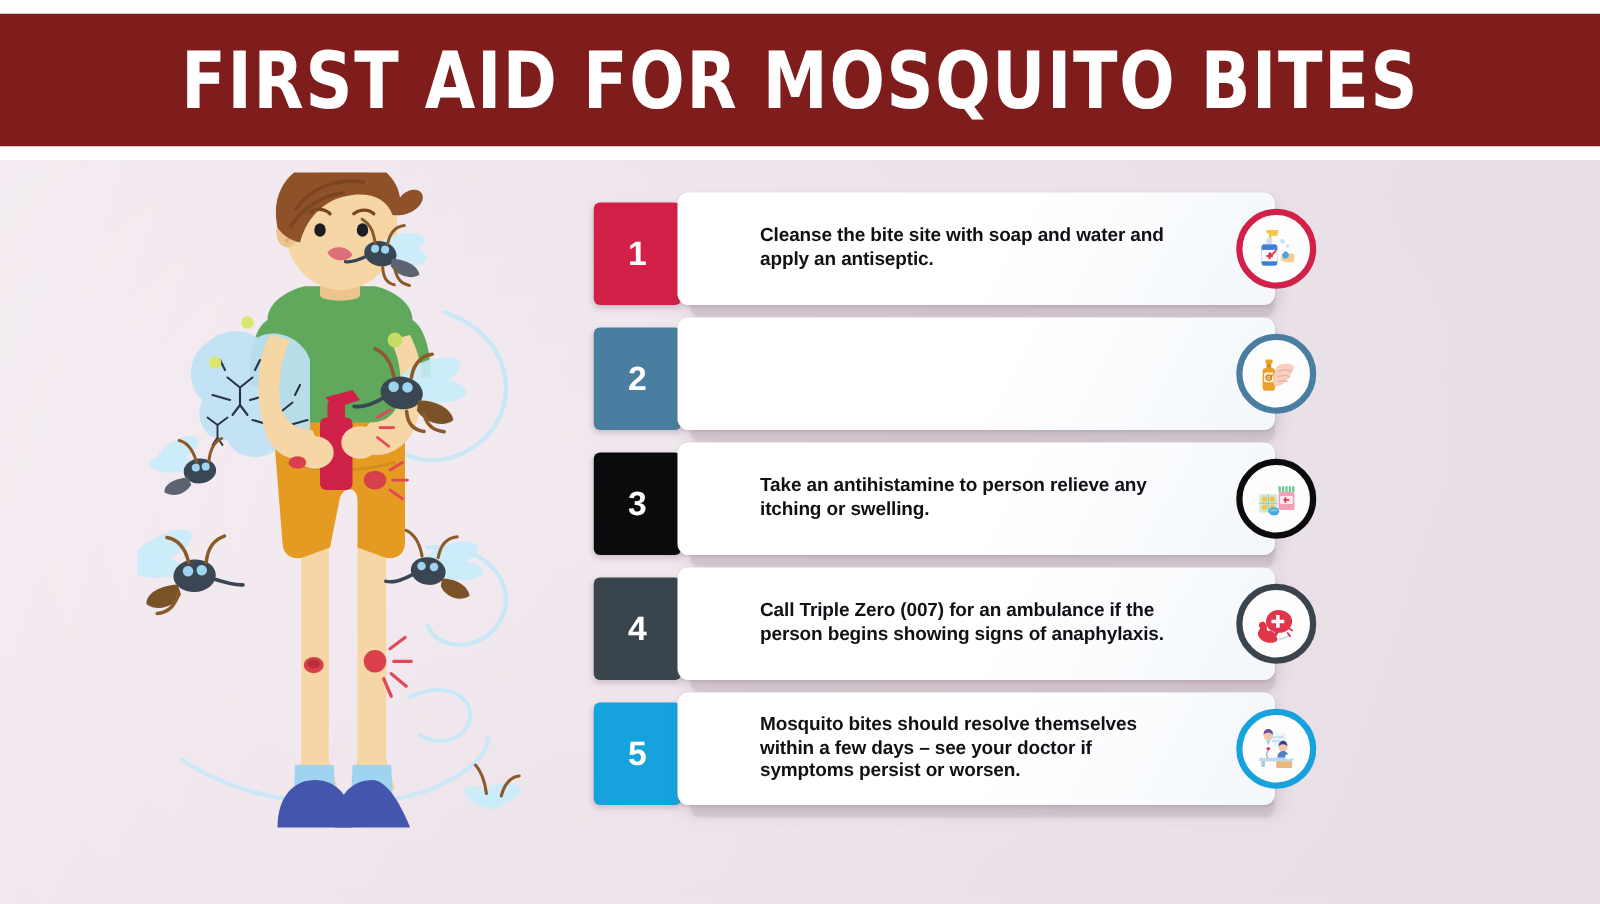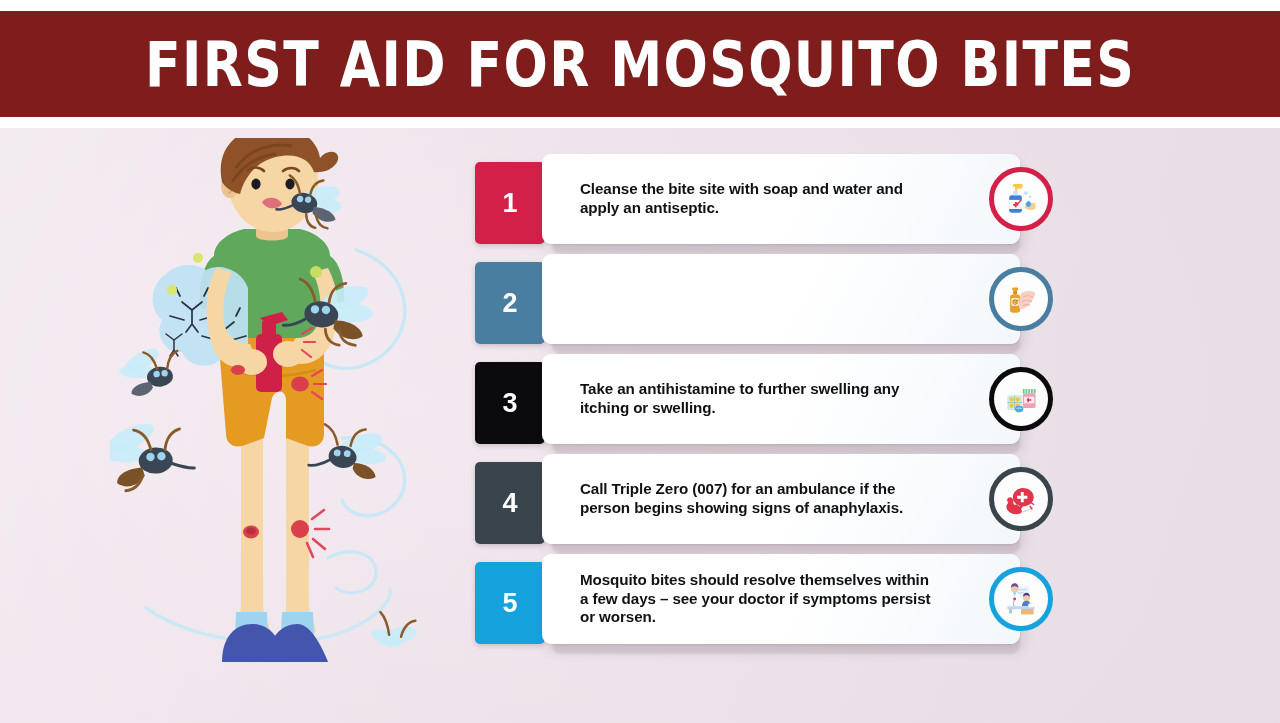--- a/index.html
+++ b/index.html
@@ -65,21 +65,21 @@
     box-shadow:0 2px 5px rgba(80,40,60,.22);
   }
 
   .card {
     position:absolute; left:67px; top:0px;
     width:478px; height:90px;
     background:linear-gradient(118deg,#ffffff 0%,#ffffff 52%,#f3f7fb 100%);
     border-radius:9px;
     box-shadow:4px 8px 11px rgba(105,80,95,.16), 0 1px 2px rgba(105,80,95,.14);
     z-index:2;
-    display:flex; align-items:center;
+    display:flex; align-items:center;padding-left:28px;
   }
   .card-shadow {
     position:absolute; left:77px; top:10px;
     width:468px; height:90px;
     background:rgba(190,176,186,.38);
     border-radius:9px;
     z-index:0;
     filter:blur(1px);
   }
 
@@ -353,21 +353,21 @@
           </div>
         </div>
       </div>
 
       <div class="step">
         <div class="card-shadow"></div>
         <div class="numbox" style="background:#0b0b0d">
           <span>3</span>
         </div>
         <div class="card">
-          <div class="card-text">Take an antihistamine to further swelling any itching or swelling.</div>
+          <div class="card-text">Take an antihistamine to person relieve any itching or swelling.</div>
           <div class="badge" style="border-color:#0b0b0d">
             <svg viewBox="0 0 44 44" width="40" height="40">
               <rect x="7" y="18" width="16" height="16" rx="1.6" fill="#cfeadb"></rect>
               <g fill="#f3c33c">
                 <circle cx="11.6" cy="22.4" r="2.3"></circle>
                   <circle cx="18.4" cy="22.4" r="2.3"></circle>
                 <circle cx="11.6" cy="29.4" r="2.3"></circle>
                   <circle cx="18.4" cy="29.4" r="2.3"></circle>
               </g>
               <g stroke="#8ec9ab" stroke-width="1" fill="none">

